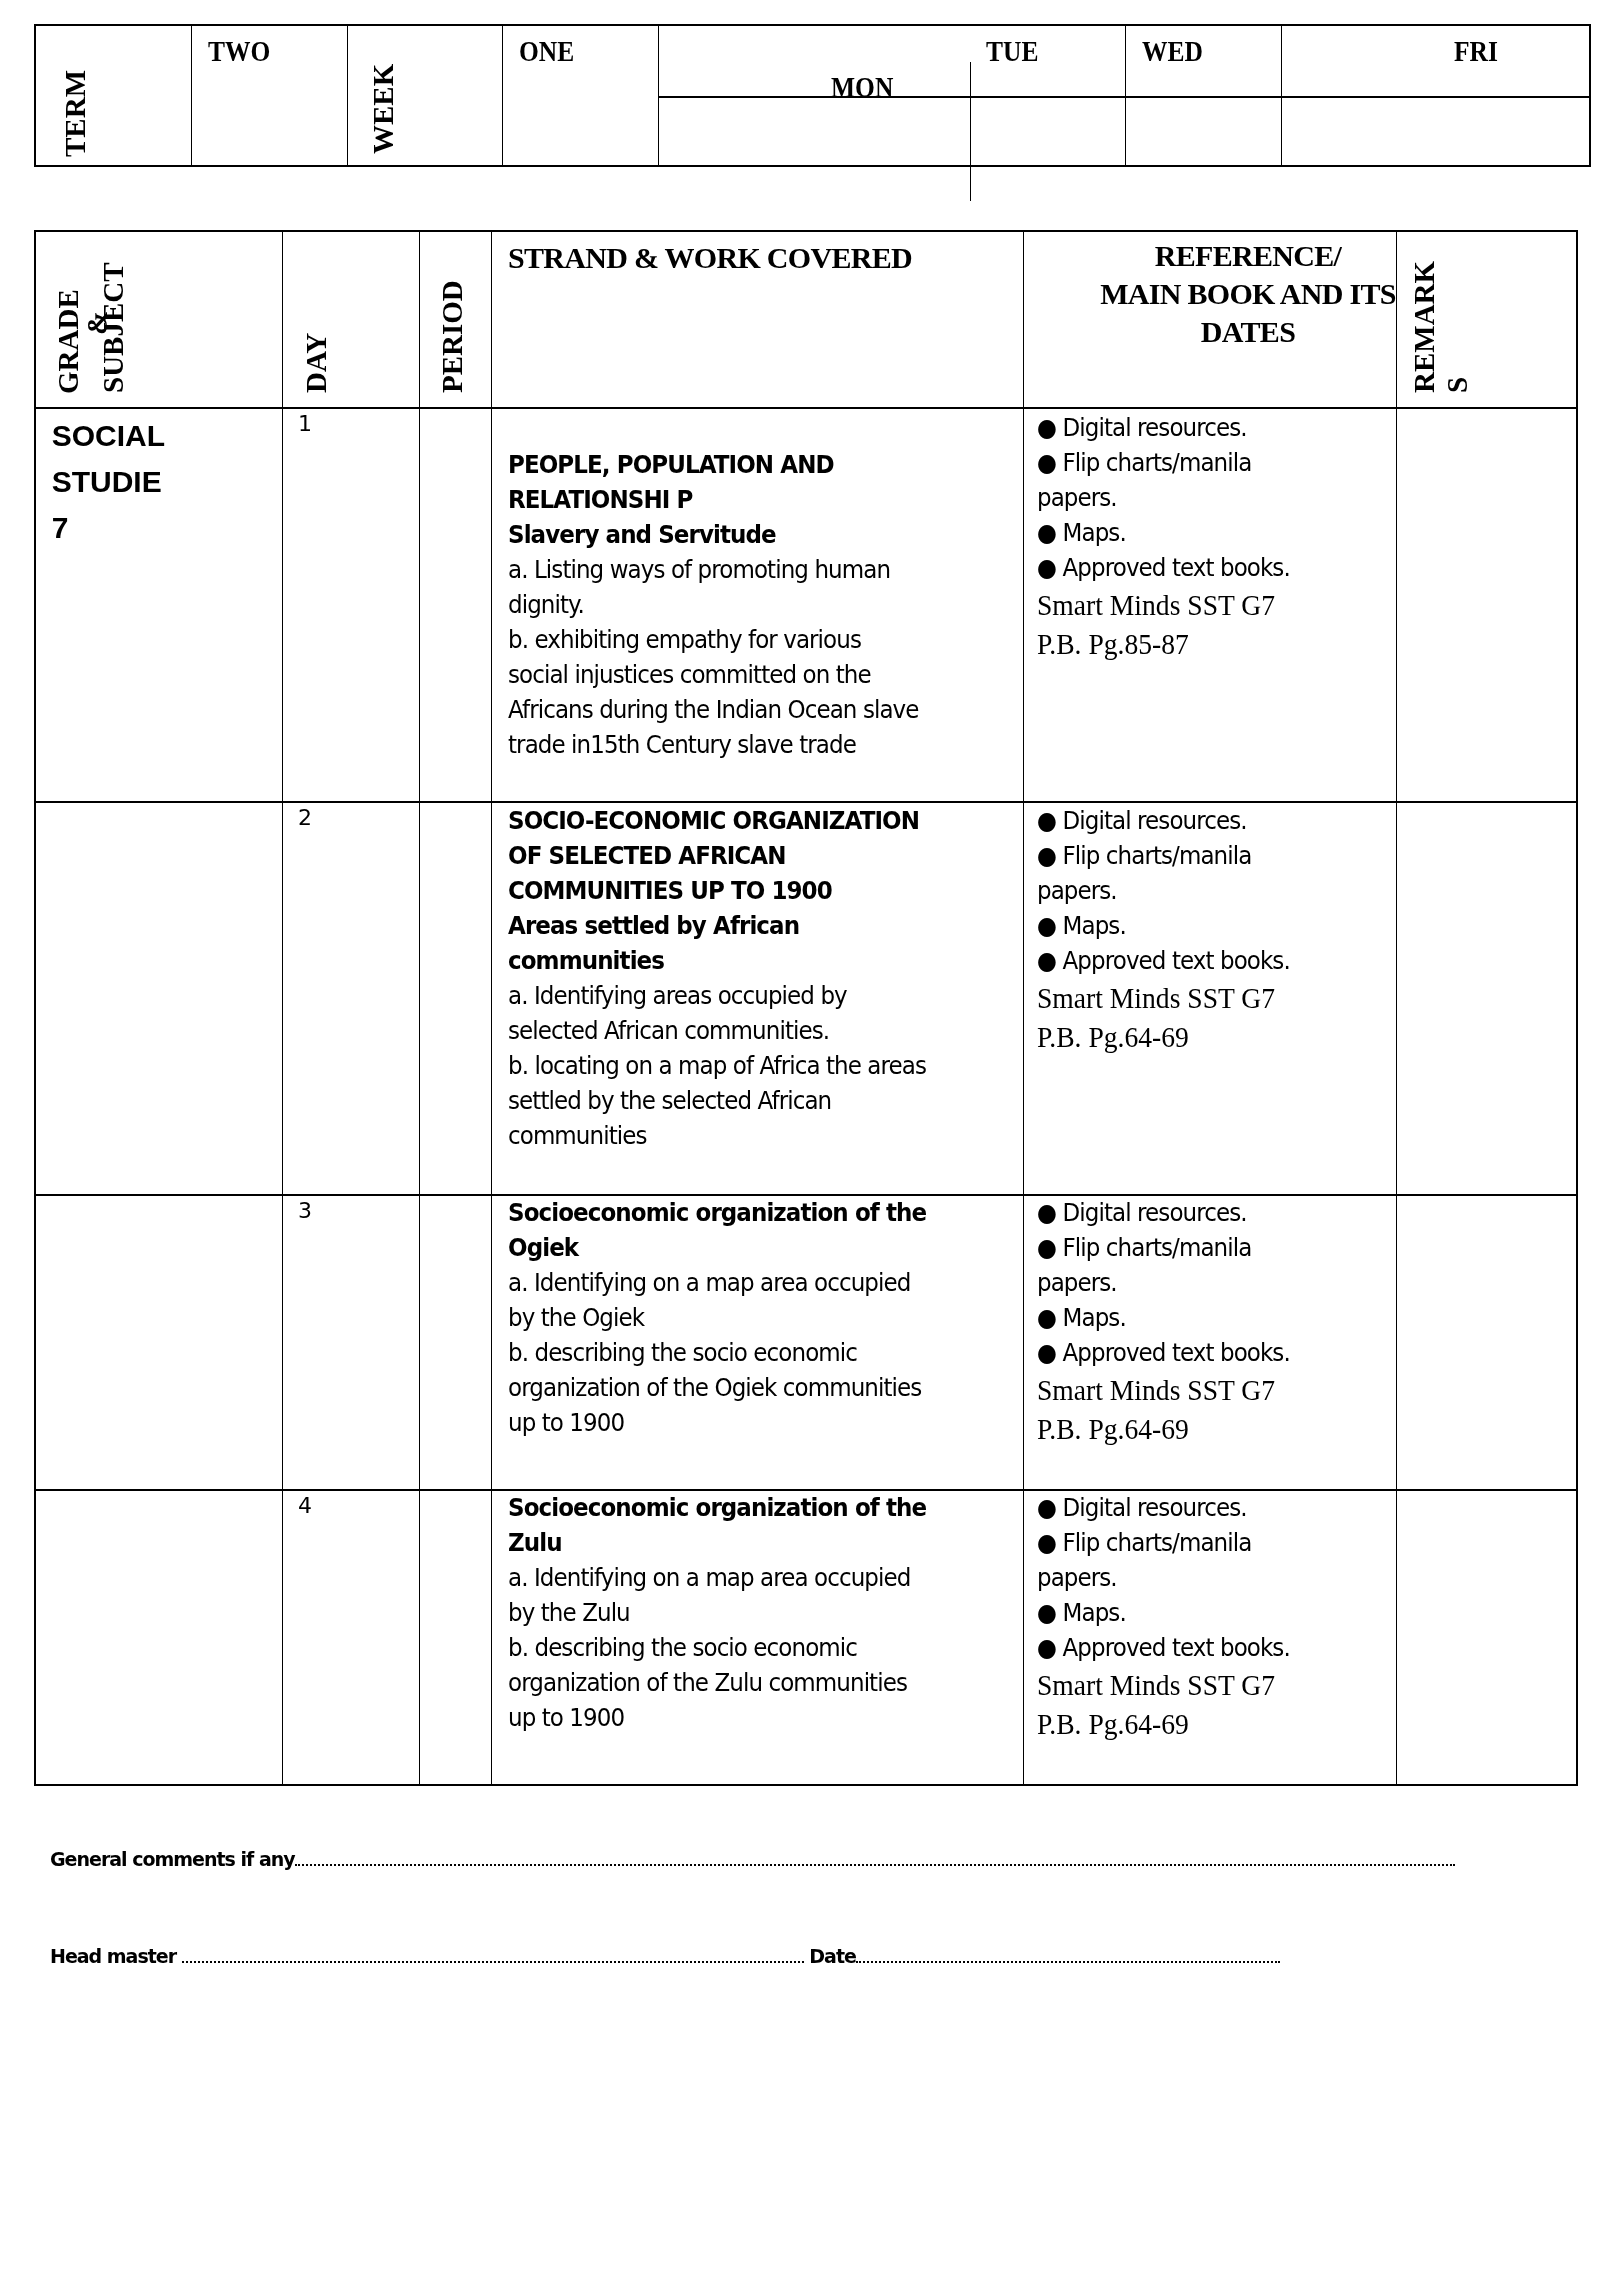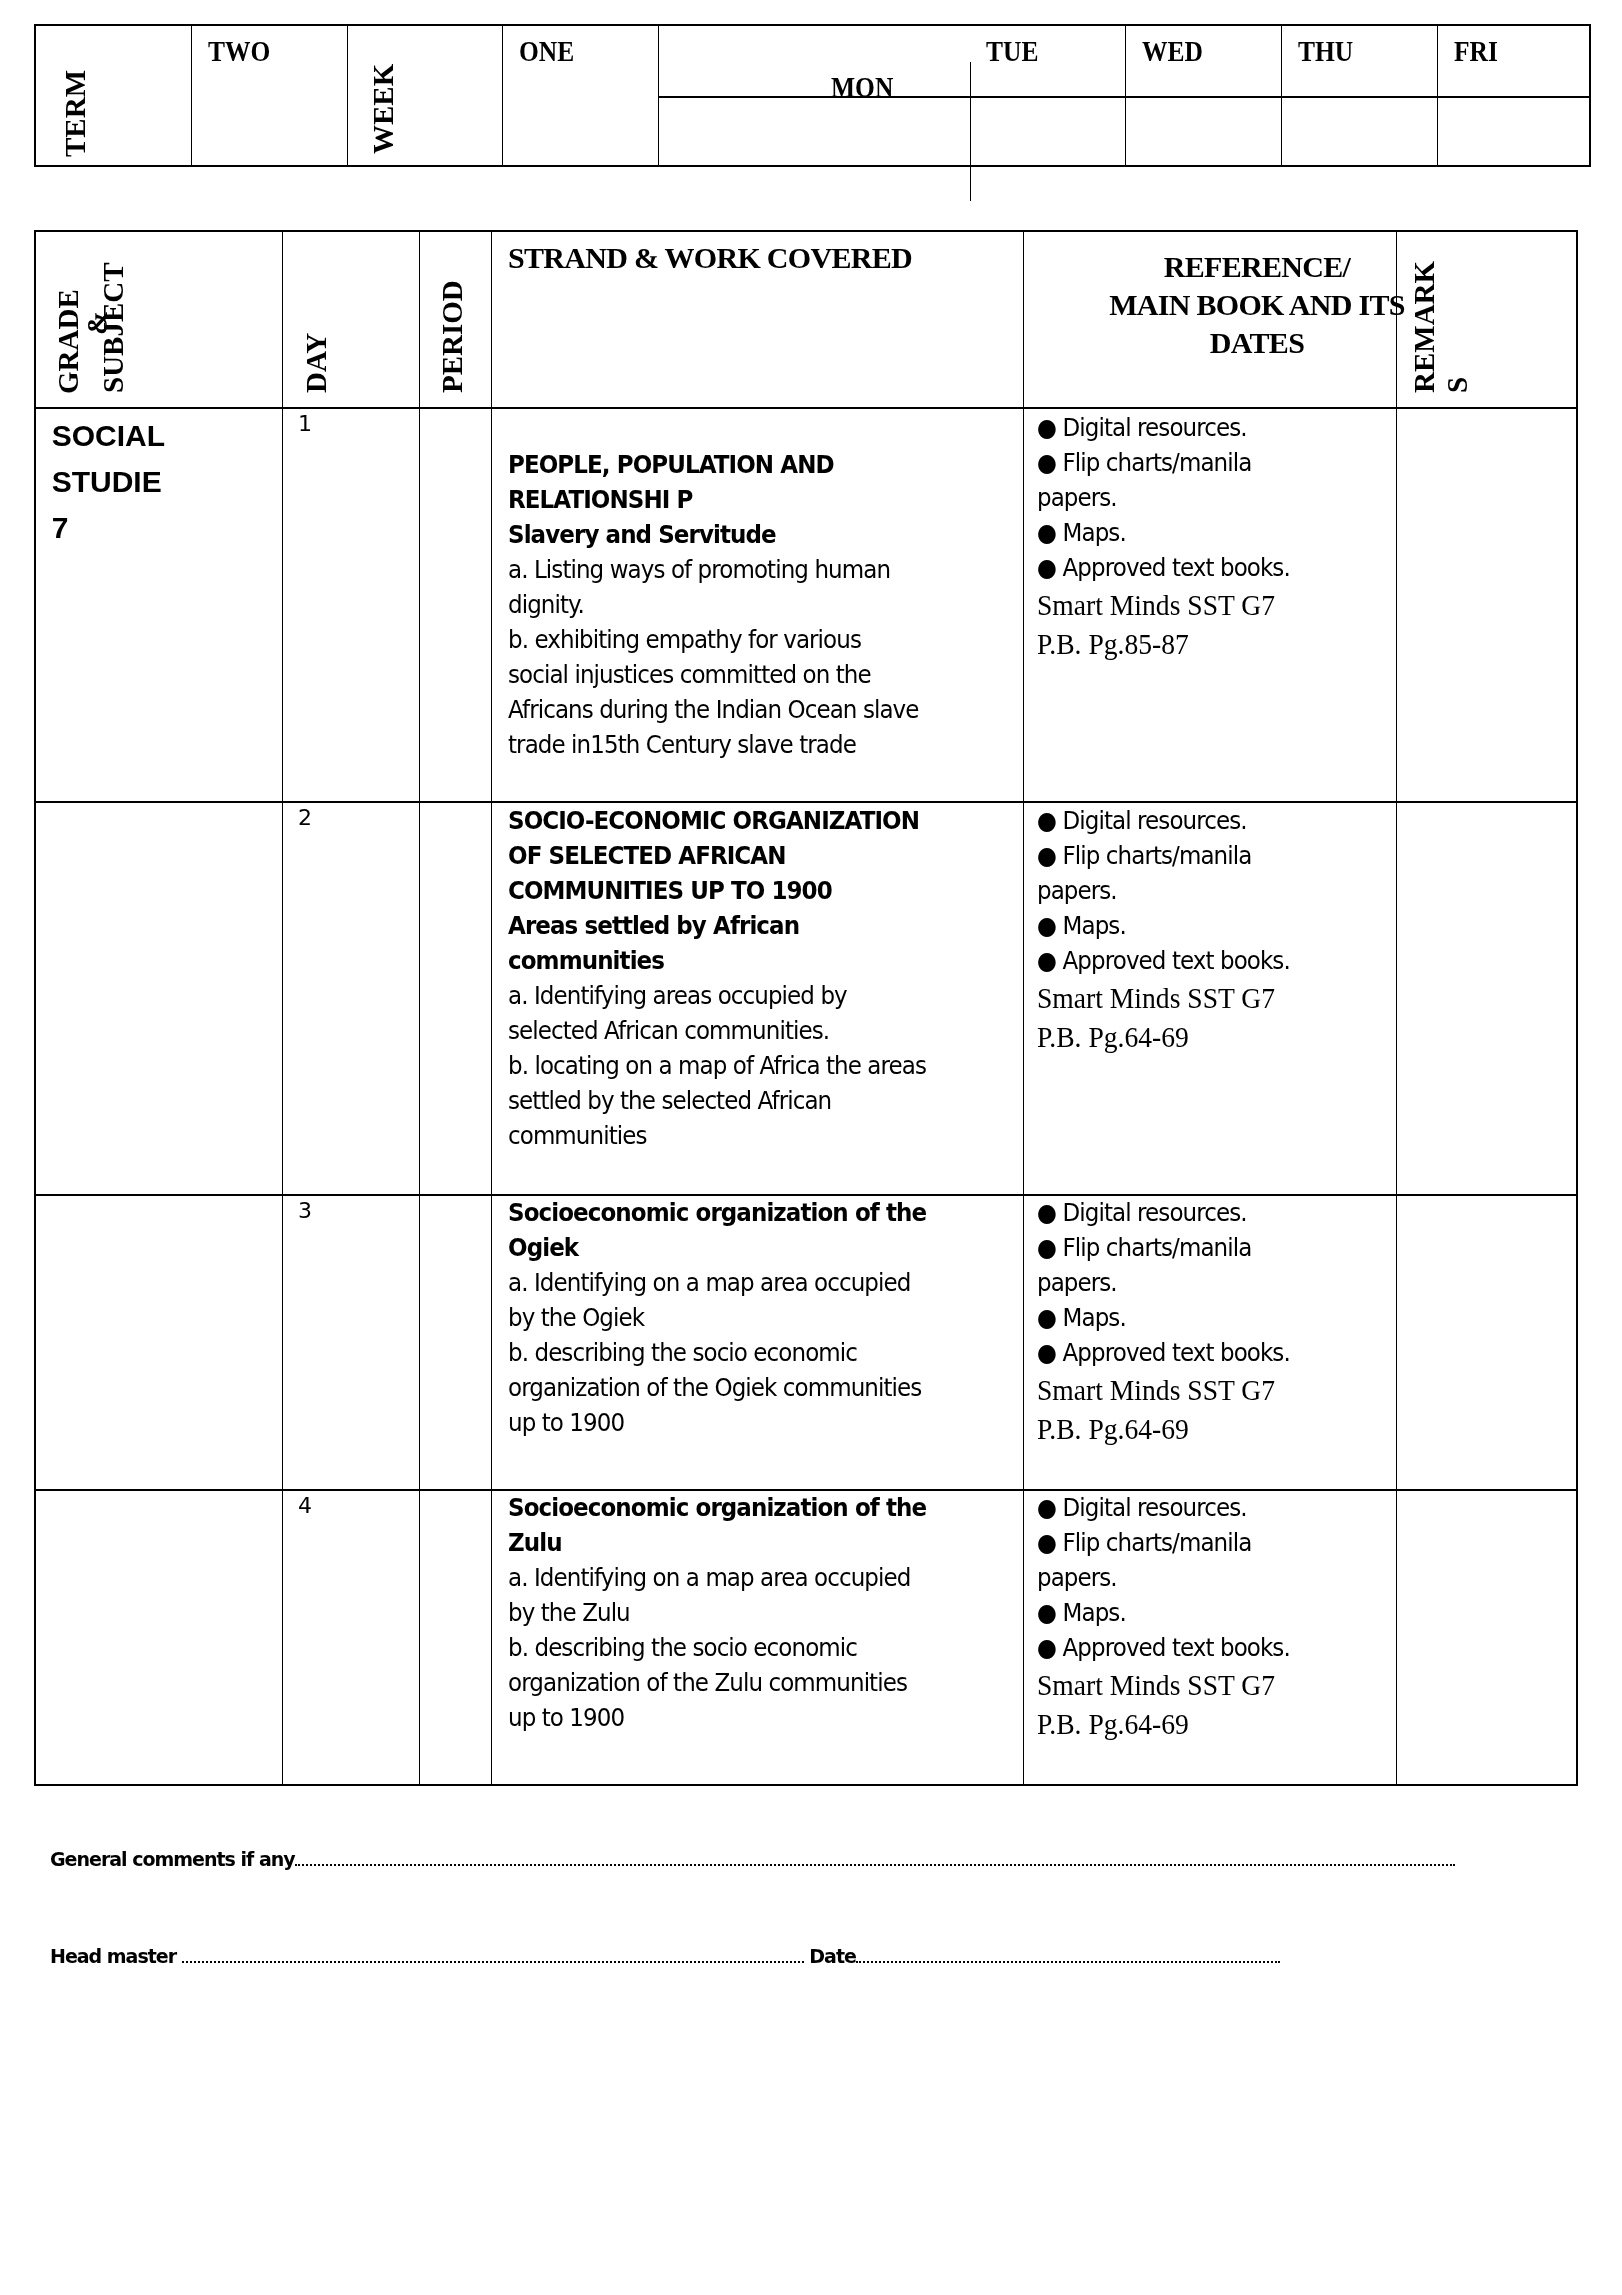--- a/index.html
+++ b/index.html
@@ -50,23 +50,20 @@
   </div>
   <div class="c" style="left:779px;top:0;width:156px;height:100%;margin-top:36px;">
     <span class="hdr-txt">MON</span>
   </div>
   <div class="c" style="left:934px;top:0;width:156px;height:100%;">
     <span class="hdr-txt">TUE</span>
   </div>
   <div class="c" style="left:1090px;top:0;width:156px;height:100%;">
     <span class="hdr-txt">WED</span>
   </div>
-  <div class="c" style="left:1246px;top:0;width:156px;height:100%;">
-    <span class="hdr-txt">THU</span>
-  </div>
   <div class="c last" style="left:1402px;top:0;width:156px;height:100%;">
     <span class="hdr-txt">FRI</span>
   </div>
   <div class="hline" style="left:623px;right:0;top:70px;"></div>
 
   <div style="position:absolute;left:623px;top:72px;width:156px;height:69px;"></div>
   <div style="position:absolute;left:779px;top:72px;width:156px;height:69px;"></div>
   <div style="position:absolute;left:934px;top:72px;width:156px;height:69px;"></div>
   <div style="position:absolute;left:1090px;top:72px;width:156px;height:69px;"></div>
   <div style="position:absolute;left:1246px;top:72px;width:156px;height:69px;"></div>
@@ -87,21 +84,21 @@
   <div class="row-line" style="top:1257px;"></div>
 
   <div>
     <span class="vert" style="left:18.3px;top:162px;font-size:29px;">GRADE</span>
     <span class="vert" style="left:47px;top:103px;font-size:29px;">&amp;</span>
     <span class="vert" style="left:63px;top:161px;font-size:29px;">SUBJECT</span>
   </div>
   <span class="vert" style="left:266px;top:161px;font-size:29px;">DAY</span>
   <span class="vert" style="left:402px;top:161px;font-size:29px;">PERIOD</span>
   <span class="mh" style="left:472px;top:6.5px;">STRAND &amp; WORK COVERED</span>
-  <div style="position:absolute;left:989px;top:16px;width:446px;text-align:center;margin-left:9px;">
+  <div style="position:absolute;left:989px;top:5px;width:446px;text-align:center;">
     <div class="mh" style="position:static;">REFERENCE/</div>
     <div class="mh" style="position:static;">MAIN BOOK AND ITS</div>
     <div class="mh" style="position:static;">DATES</div>
   </div>
   <div>
     <span class="vert" style="left:1374px;top:161px;font-size:29px;">REMARK</span>
     <span class="vert" style="left:1407px;top:161px;font-size:29px;">S</span>
   </div>
 
   <div class="grade" style="top:181px;">

